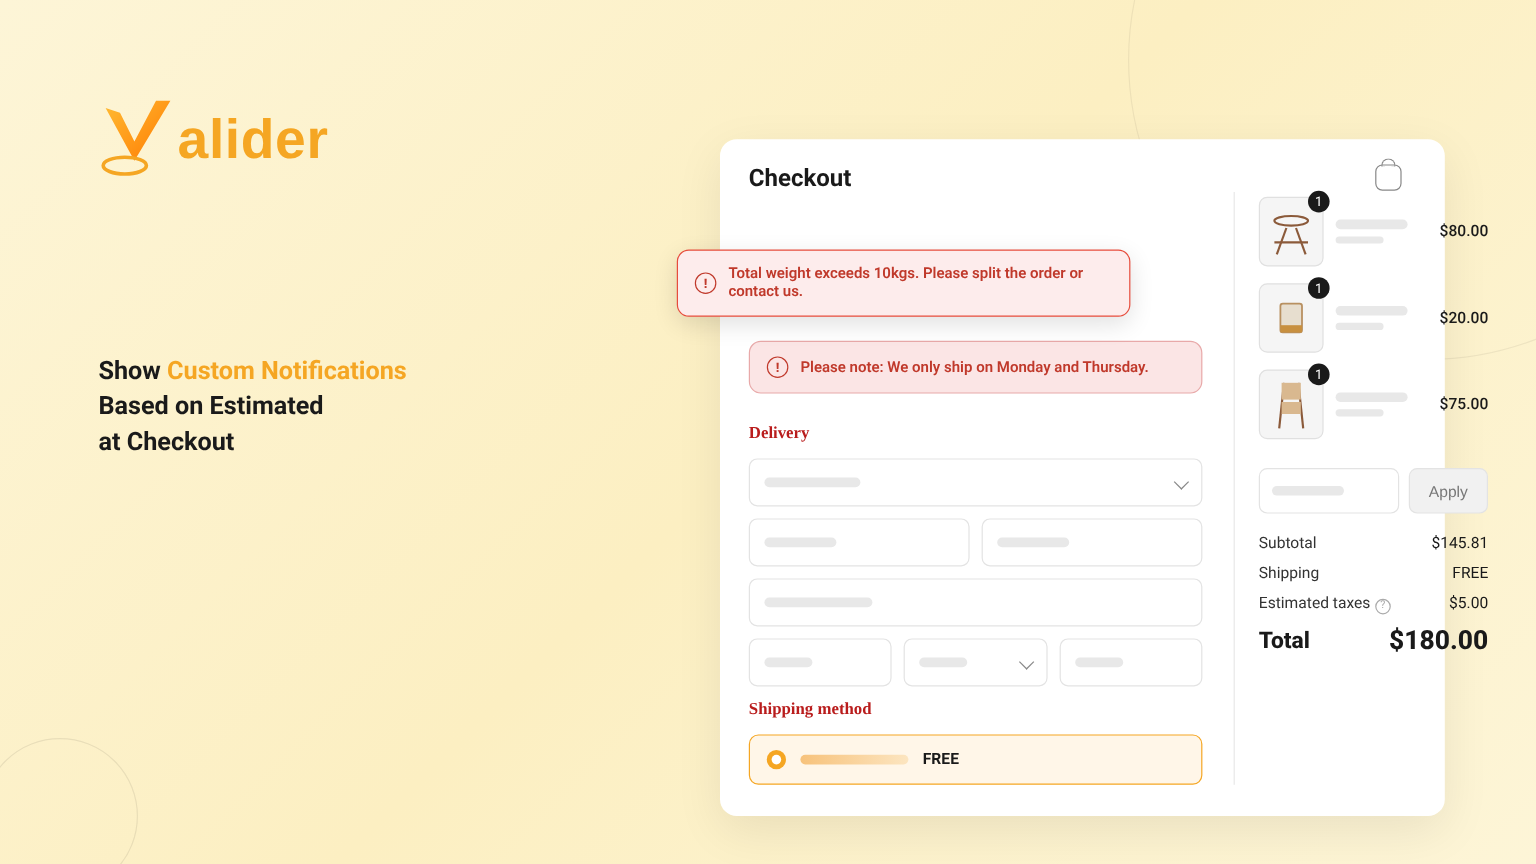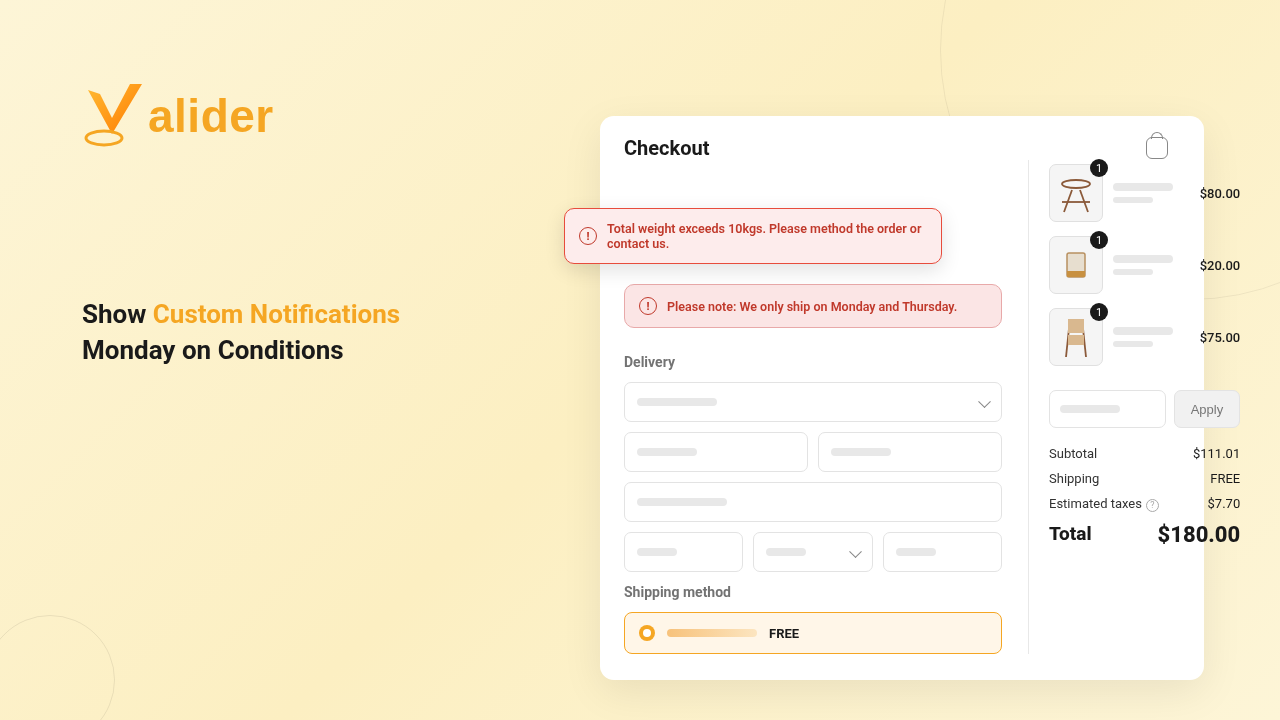--- a/index.html
+++ b/index.html
@@ -38,21 +38,21 @@
     .logo-text {
       font-size: 46px;
       font-weight: 600;
       color: #f5a623;
       letter-spacing: 0.5px;
       font-family: "Segoe UI", sans-serif;
     }
     .tagline {
       position: absolute;
       left: 82px; top: 296px;
-      font-size: 26px;
+      font-size: 21px;
       font-weight: 700;
       color: #1a1a1a;
       line-height: 1.4;
     }
     .tagline .highlight { color: #f5a623; }
 
     .card {
       position: absolute;
       left: 600px; top: 116px;
       width: 604px;
@@ -127,22 +127,23 @@
       width: 18px; height: 18px;
       border: 1.8px solid currentColor;
       border-radius: 50%;
       display: flex; align-items: center; justify-content: center;
       font-size: 11px; font-weight: 800;
     }
 
     .section-label {
       font-size: 14px;
       font-weight: 700;
-      color: #737373;
+      color: #b91c1c;
       margin-bottom: 12px;
+      font-family: Liberation Serif, serif;
     }
     .skel-input {
       border: 1px solid #e3e3e3;
       border-radius: 7px;
       height: 40px;
       padding: 0 12px;
       display: flex;
       align-items: center;
       background: #fff;
     }
@@ -263,36 +264,37 @@
       </defs>
       <path d="M6 10 L30 54 L60 4 L48 4 L30 38 L18 14 Z" fill="url(#g1)"></path>
       <ellipse cx="22" cy="58" rx="18" ry="7" fill="none" stroke="#f5a623" stroke-width="3"></ellipse>
     </svg>
   </div>
   <span class="logo-text">alider</span>
 </div>
 
 <div class="tagline">
   <span>Show </span><span class="highlight">Custom Notifications</span><br>
-  <span>Monday on Conditions</span><br>
+  <span>Based on Estimated</span><br>
+  <span>at Checkout</span>
 </div>
 
 <div class="card">
   <div class="card-header">
     <div class="card-title">Checkout</div>
     <div class="bag-icon"></div>
   </div>
 
   <div class="card-body">
 
     <div class="left-col">
 
       <div class="alert alert-1">
         <span class="alert-icon">!</span>
-        <span>Total weight exceeds 10kgs. Please method the order or contact us.</span>
+        <span>Total weight exceeds 10kgs. Please split the order or contact us.</span>
       </div>
 
       <div class="alert alert-2">
         <span class="alert-icon">!</span>
         <span>Please note: We only ship on Monday and Thursday.</span>
       </div>
 
       <div class="section-label">Delivery</div>
 
       <div class="row">
@@ -390,29 +392,29 @@
 
       <div class="promo-row">
         <div class="promo-input">
             <div class="skel-bar" style="width:60px"></div>
           </div>
         <button class="apply-btn">Apply</button>
       </div>
 
       <div class="summary-row">
         <span>Subtotal</span>
-        <span class="val">$111.01</span>
+        <span class="val">$145.81</span>
       </div>
       <div class="summary-row">
         <span>Shipping</span>
         <span class="val">FREE</span>
       </div>
       <div class="summary-row">
         <span><span>Estimated taxes</span><span class="info-dot">?</span></span>
-        <span class="val">$7.70</span>
+        <span class="val">$5.00</span>
       </div>
       <div class="total-row">
         <span>Total</span>
         <span class="amount">$180.00</span>
       </div>
     </div>
   </div>
 </div>
 
 </body></html>

